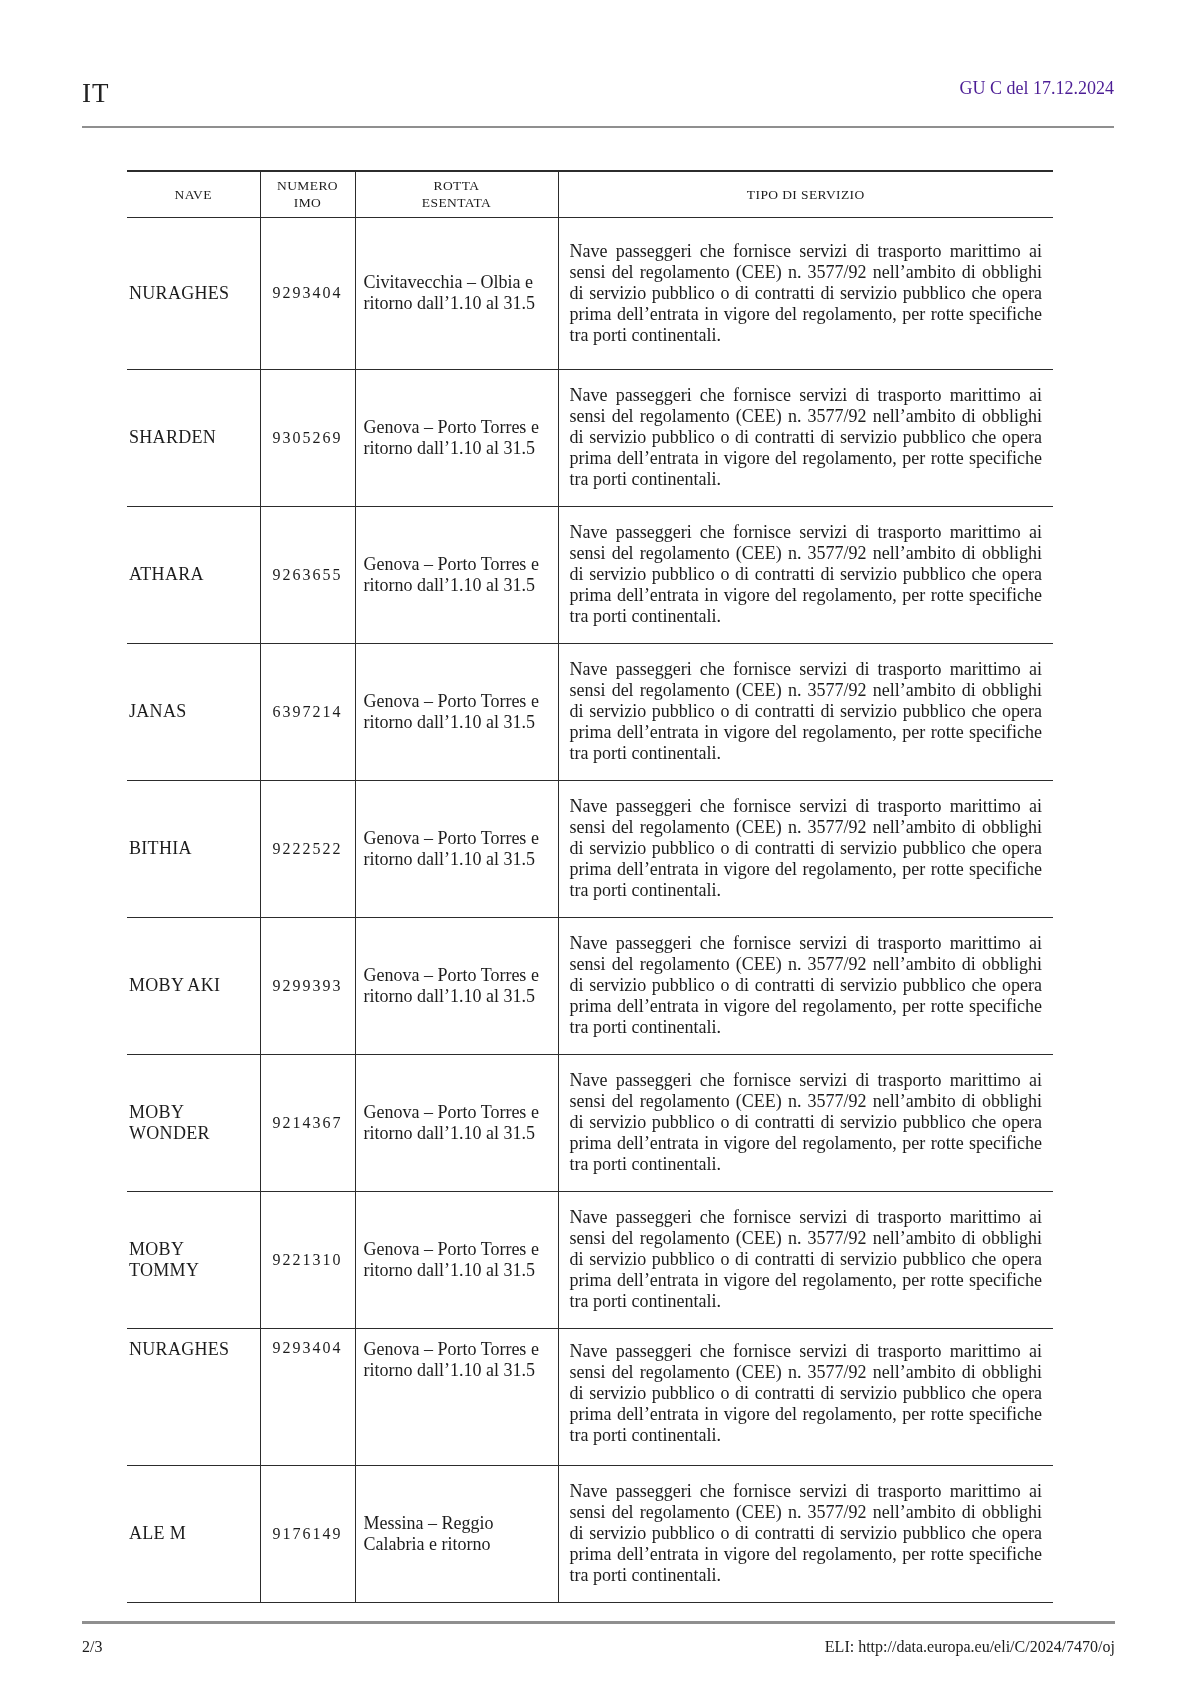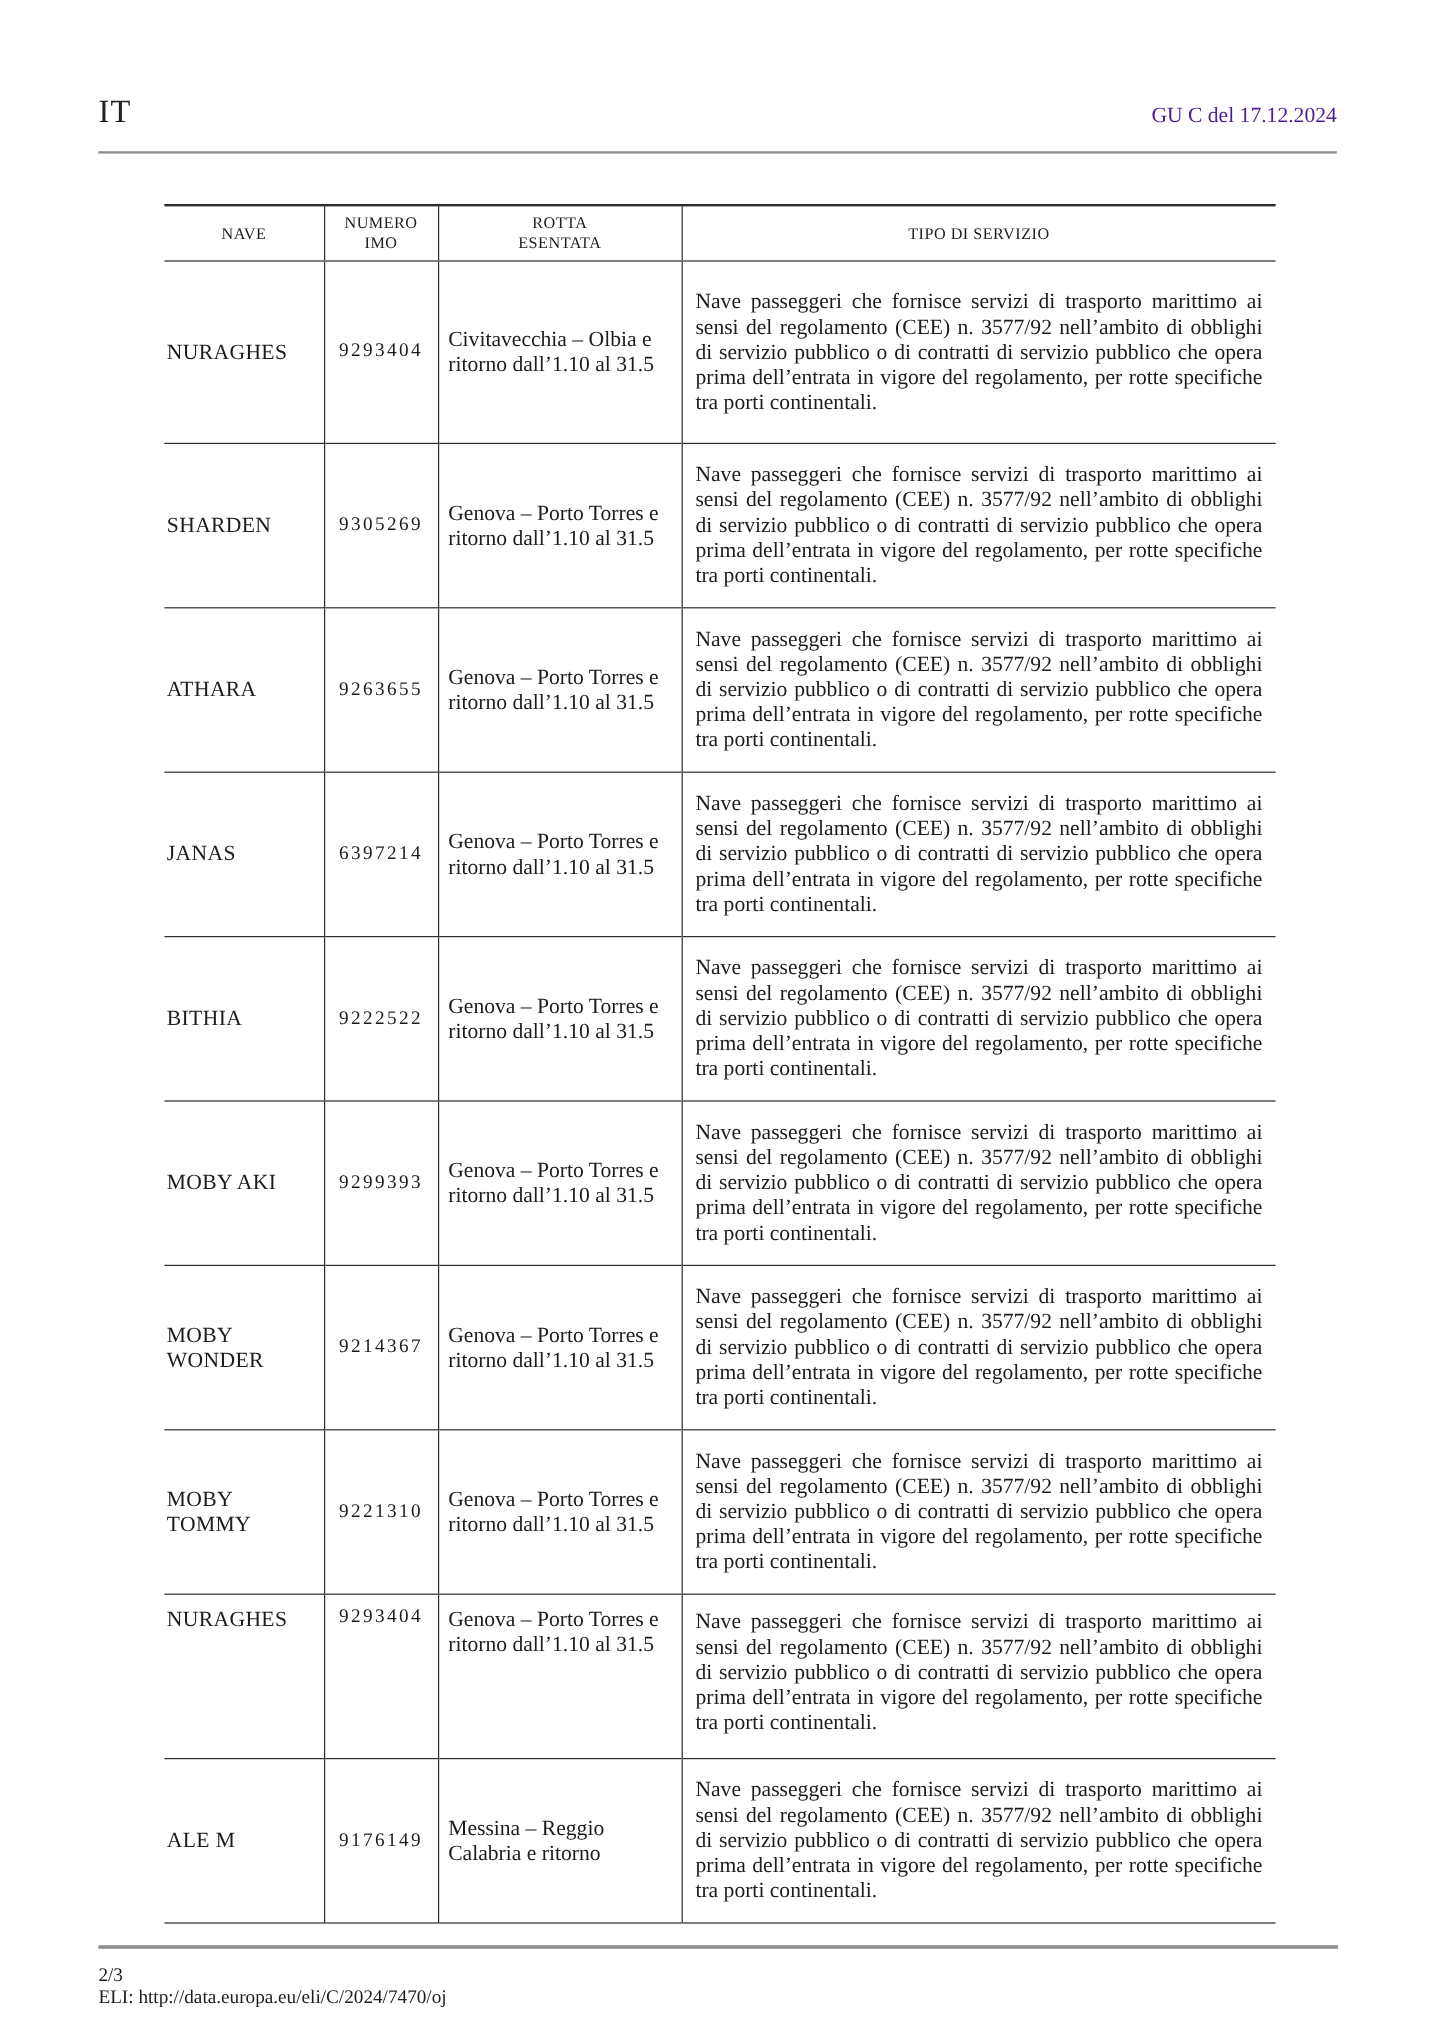--- a/index.html
+++ b/index.html
@@ -10,34 +10,34 @@
     overflow: hidden;
     font-family: "Liberation Serif", "DejaVu Serif", serif;
     color: #1c1c1c;
   }
   .page { position: absolute; inset: 0; }
 
   
   .page-header {
     position: absolute;
     left: 82px; right: 86px; top: 78px;
-    display: flex; justify-content: space-between; align-items: flex-end;
+    display: flex; justify-content: space-between; align-items: flex-start;
   }
   .lang-code { font-size: 27px; letter-spacing: 1px; color: #222; }
   .journal-ref { font-size: 18px; color: #4c1d95; padding-bottom: 2px; }
   .header-rule {
     position: absolute;
     left: 82px; right: 86px; top: 126px;
     height: 2px; background: #8f8f8f;
   }
 
   
   table.ships {
     position: absolute;
-    left: 137px; top: 170px;
+    left: 127px; top: 170px;
     width: 926px;
     border-collapse: collapse;
     table-layout: fixed;
     border-top: 2px solid #2c2c2c;
     border-bottom: 1px solid #2c2c2c;
   }
   col.c-nave    { width: 133px; }
   col.c-imo     { width: 95px;  }
   col.c-rotta   { width: 203px; }
   col.c-servizio{ width: 495px; }
@@ -97,21 +97,20 @@
   .footer-rule {
     position: absolute;
     left: 82px; right: 85px; top: 1621px;
     height: 3px; background: #8f8f8f;
   }
   .page-footer {
     position: absolute;
     left: 82px; right: 85px; top: 1638px;
     display: flex; justify-content: space-between; align-items: baseline;
     font-size: 16px;
-    flex-direction: column;
   }
 </style>
 </head>
 <body>
 
 <div class="page">
 
   <div class="page-header">
     <span class="lang-code">IT</span>
     <span class="journal-ref">GU C del 17.12.2024</span>

